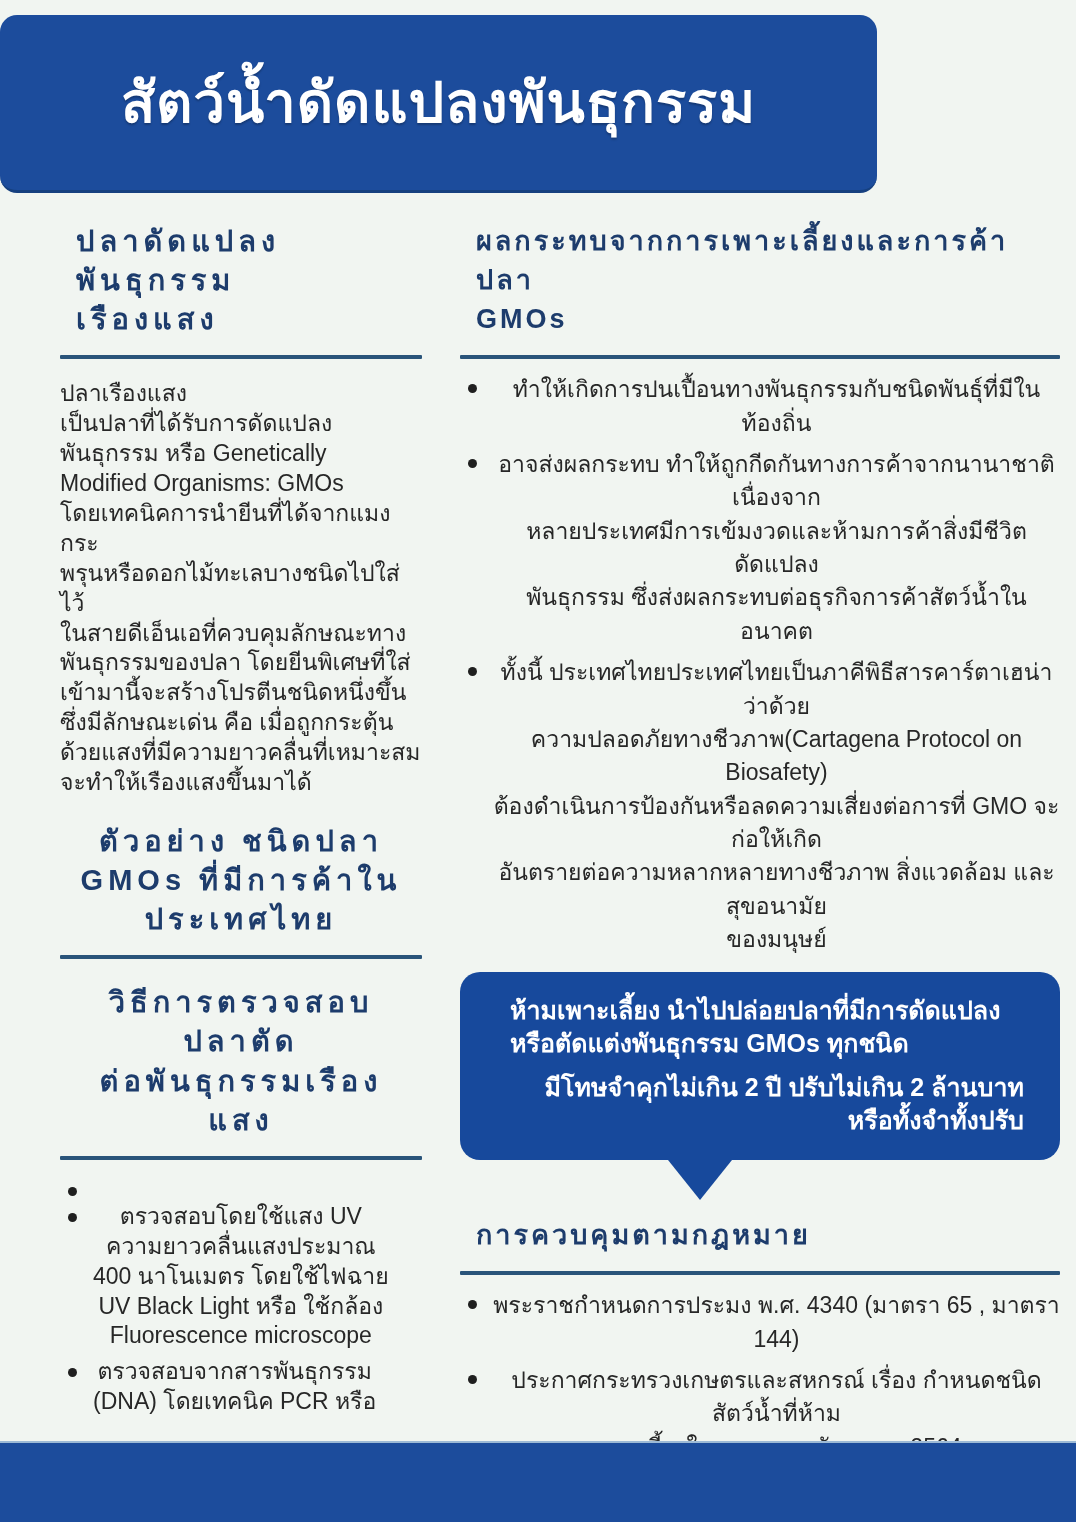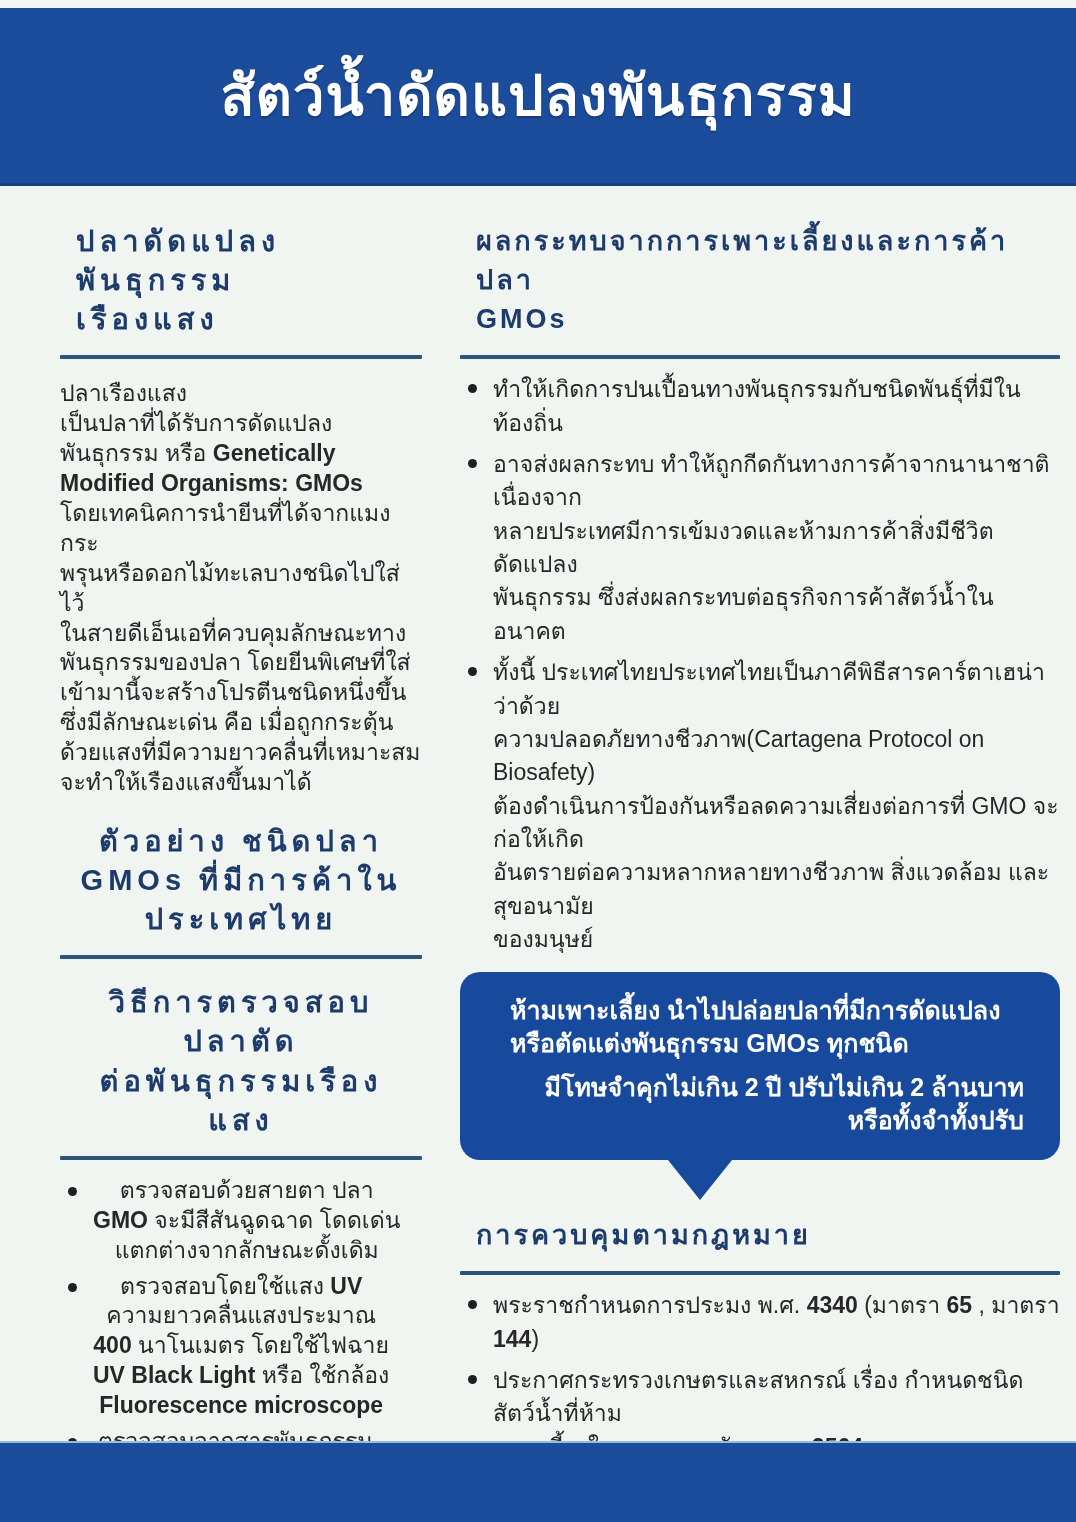--- a/index.html
+++ b/index.html
@@ -14,25 +14,26 @@
     --title-color:#ffffff;
   }
   html,body{margin:0;padding:0;}
   body{
     width:1076px;height:1522px;position:relative;overflow:hidden;
     background:var(--body-bg);
     font-family:"Liberation Sans","DejaVu Sans",sans-serif;
     color:var(--text);
   }
   .header{
-    position:absolute;top:8px;left:0;width:1076px;height:178px;
+    position:absolute;top:15px;left:0;width:877px;height:178px;
     background:var(--header-bg);
     display:flex;align-items:center;justify-content:center;
     border-bottom:3px solid #16407f;
     box-sizing:border-box;
+    border-radius:17px;
   }
   .header h1{
     margin:0;color:var(--title-color);
     font-size:56px;font-weight:bold;letter-spacing:1px;
     text-shadow:0 2px 2px rgba(0,0,0,.25);
   }
   .col{position:absolute;box-sizing:border-box;}
   .col-left{left:60px;top:206px;width:362px;}
   .col-right{left:460px;top:206px;width:600px;}
 
@@ -46,30 +47,30 @@
 
   .para{
     margin:20px 0 0 0;font-size:23px;line-height:1.3;
     white-space:pre-line;overflow-wrap:break-word;
   }
   .col-left .section + .section{margin-top:24px;text-align:center;}
 
   .bullets{margin-top:16px;}
   .col-right .bullets{margin-top:14px;}
   .bullet{display:flex;margin-bottom:6px;}
-  .col-right .bullet{margin-bottom:8px;}
+  .col-right .bullet{margin-bottom:8px;text-align:center;}
   .dot{
     flex:0 0 auto;width:9px;height:9px;border-radius:50%;
     background:#1f1f1f;margin:11px 16px 0 8px;
   }
   .bullet-text{
     font-size:23px;line-height:1.3;white-space:pre-line;overflow-wrap:break-word;
   }
   .col-right .bullet-text{line-height:1.45;}
-  strong{font-weight:bold;}
+  strong{font-weight:normal;}
 
   .callout{
     margin-top:16px;background:var(--callout-bg);color:var(--callout-text);
     border-radius:20px;padding:22px 36px 24px 50px;
     font-weight:bold;
   }
   .callout p{
     margin:0;font-size:25px;line-height:1.3;white-space:pre-line;overflow-wrap:break-word;
   }
   .callout p + p{margin-top:12px;text-align:right;}
@@ -120,23 +121,20 @@
     <div class="rule"></div>
   </div>
 
   <div class="section">
     <h2 class="sec-heading">วิธีการตรวจสอบปลาตัด
 ต่อพันธุกรรมเรืองแสง</h2>
     <div class="rule"></div>
     <div class="bullets">
       <div class="bullet">
         <span class="dot"></span>
-        <span class="bullet-text">ตรวจสอบด้วยสายตา ปลา
-<strong>GMO</strong> จะมีสีสันฉูดฉาด โดดเด่น
-แตกต่างจากลักษณะดั้งเดิม</span>
       </div>
       <div class="bullet">
         <span class="dot"></span>
         <span class="bullet-text">ตรวจสอบโดยใช้แสง <strong>UV</strong>
 ความยาวคลื่นแสงประมาณ
 <strong>400</strong> นาโนเมตร โดยใช้ไฟฉาย
 <strong>UV Black Light</strong> หรือ ใช้กล้อง
 <strong>Fluorescence microscope</strong></span>
       </div>
       <div class="bullet">

